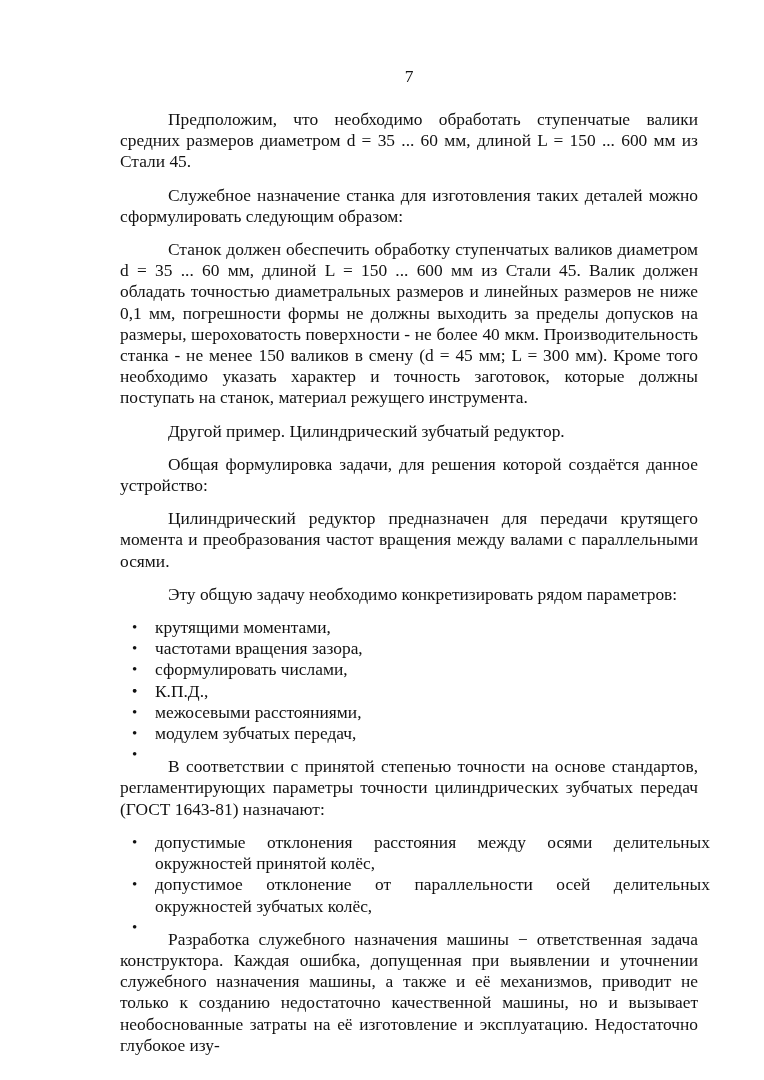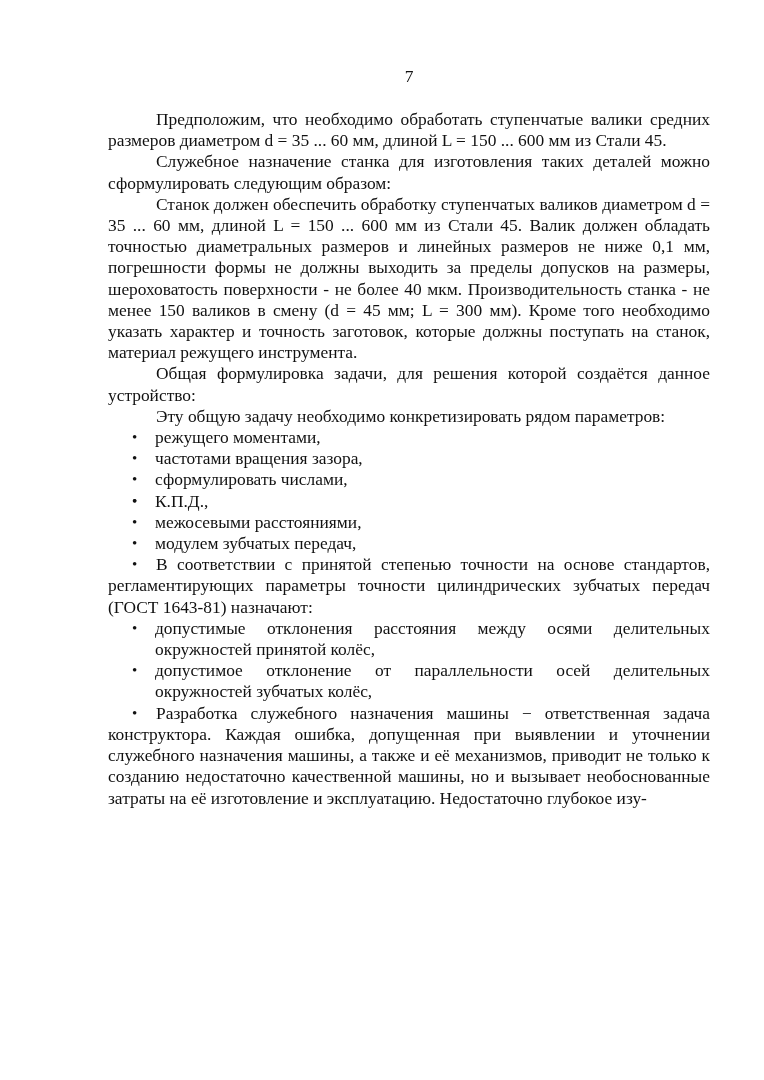--- a/index.html
+++ b/index.html
@@ -3,41 +3,43 @@
 <meta charset="utf-8">
 <style>
   html, body { margin: 0; padding: 0; background: #ffffff; }
   body { width: 764px; height: 1080px; position: relative; overflow: hidden; }
   .page {
     position: absolute; left: 108px; top: 66px; width: 602px;
     font-family: "Liberation Serif", serif; font-size: 17.4px; line-height: 21.2px;
     color: #111111;
   }
   .page-number { text-align: center; height: 21px; margin-bottom: 22px; }
-  .p { text-align: justify; text-indent: 48px; margin: 0; }
+  .p { text-align: justify; text-indent: 48px; margin: 12px; }
   ul.bullets { list-style: none; margin: 0; padding: 0; }
   ul.bullets li { position: relative; padding-left: 47px; text-align: justify; }
   ul.bullets li .bullet {
     position: absolute; left: 24px; top: 0; font-size: 15px;
   }
 </style>
 </head>
 <body>
 
 <div class="page">
   <div class="page-number">7</div>
 
   <p class="p">Предположим, что необходимо обработать ступенчатые валики средних размеров диаметром d = 35 ... 60 мм, длиной L = 150 ... 600 мм из Стали 45.</p>
   <p class="p">Служебное назначение станка для изготовления таких деталей можно сформулировать следующим образом:</p>
   <p class="p">Станок должен обеспечить обработку ступенчатых валиков диаметром d = 35 ... 60 мм, длиной L = 150 ... 600 мм из Стали 45. Валик должен обладать точностью диаметральных размеров и линейных размеров не ниже 0,1 мм, погрешности формы не должны выходить за пределы допусков на размеры, шероховатость поверхности - не более 40 мкм. Производительность станка - не менее 150 валиков в смену (d = 45 мм; L = 300 мм). Кроме того необходимо указать характер и точность заготовок, которые должны поступать на станок, материал режущего инструмента.</p>
+  <p class="p">Другой пример. Цилиндрический зубчатый редуктор.</p>
   <p class="p">Общая формулировка задачи, для решения которой создаётся данное устройство:</p>
+  <p class="p">Цилиндрический редуктор предназначен для передачи крутящего момента и преобразования частот вращения между валами с параллельными осями.</p>
   <p class="p">Эту общую задачу необходимо конкретизировать рядом параметров:</p>
 
   <ul class="bullets">
-    <li><span class="bullet">•</span><span>режущего моментами,</span></li>
+    <li><span class="bullet">•</span><span>крутящими моментами,</span></li>
     <li><span class="bullet">•</span><span>частотами вращения зазора,</span></li>
     <li><span class="bullet">•</span><span>сформулировать числами,</span></li>
     <li><span class="bullet">•</span></li>
     <li><span class="bullet">•</span><span>К.П.Д.,</span></li>
     <li><span class="bullet">•</span><span>межосевыми расстояниями,</span></li>
     <li><span class="bullet">•</span><span>модулем зубчатых передач,</span></li>
     <li><span class="bullet">•</span></li>
   </ul>
 
   <p class="p">В соответствии с принятой степенью точности на основе стандартов, регламентирующих параметры точности цилиндрических зубчатых передач (ГОСТ 1643-81) назначают:</p>

